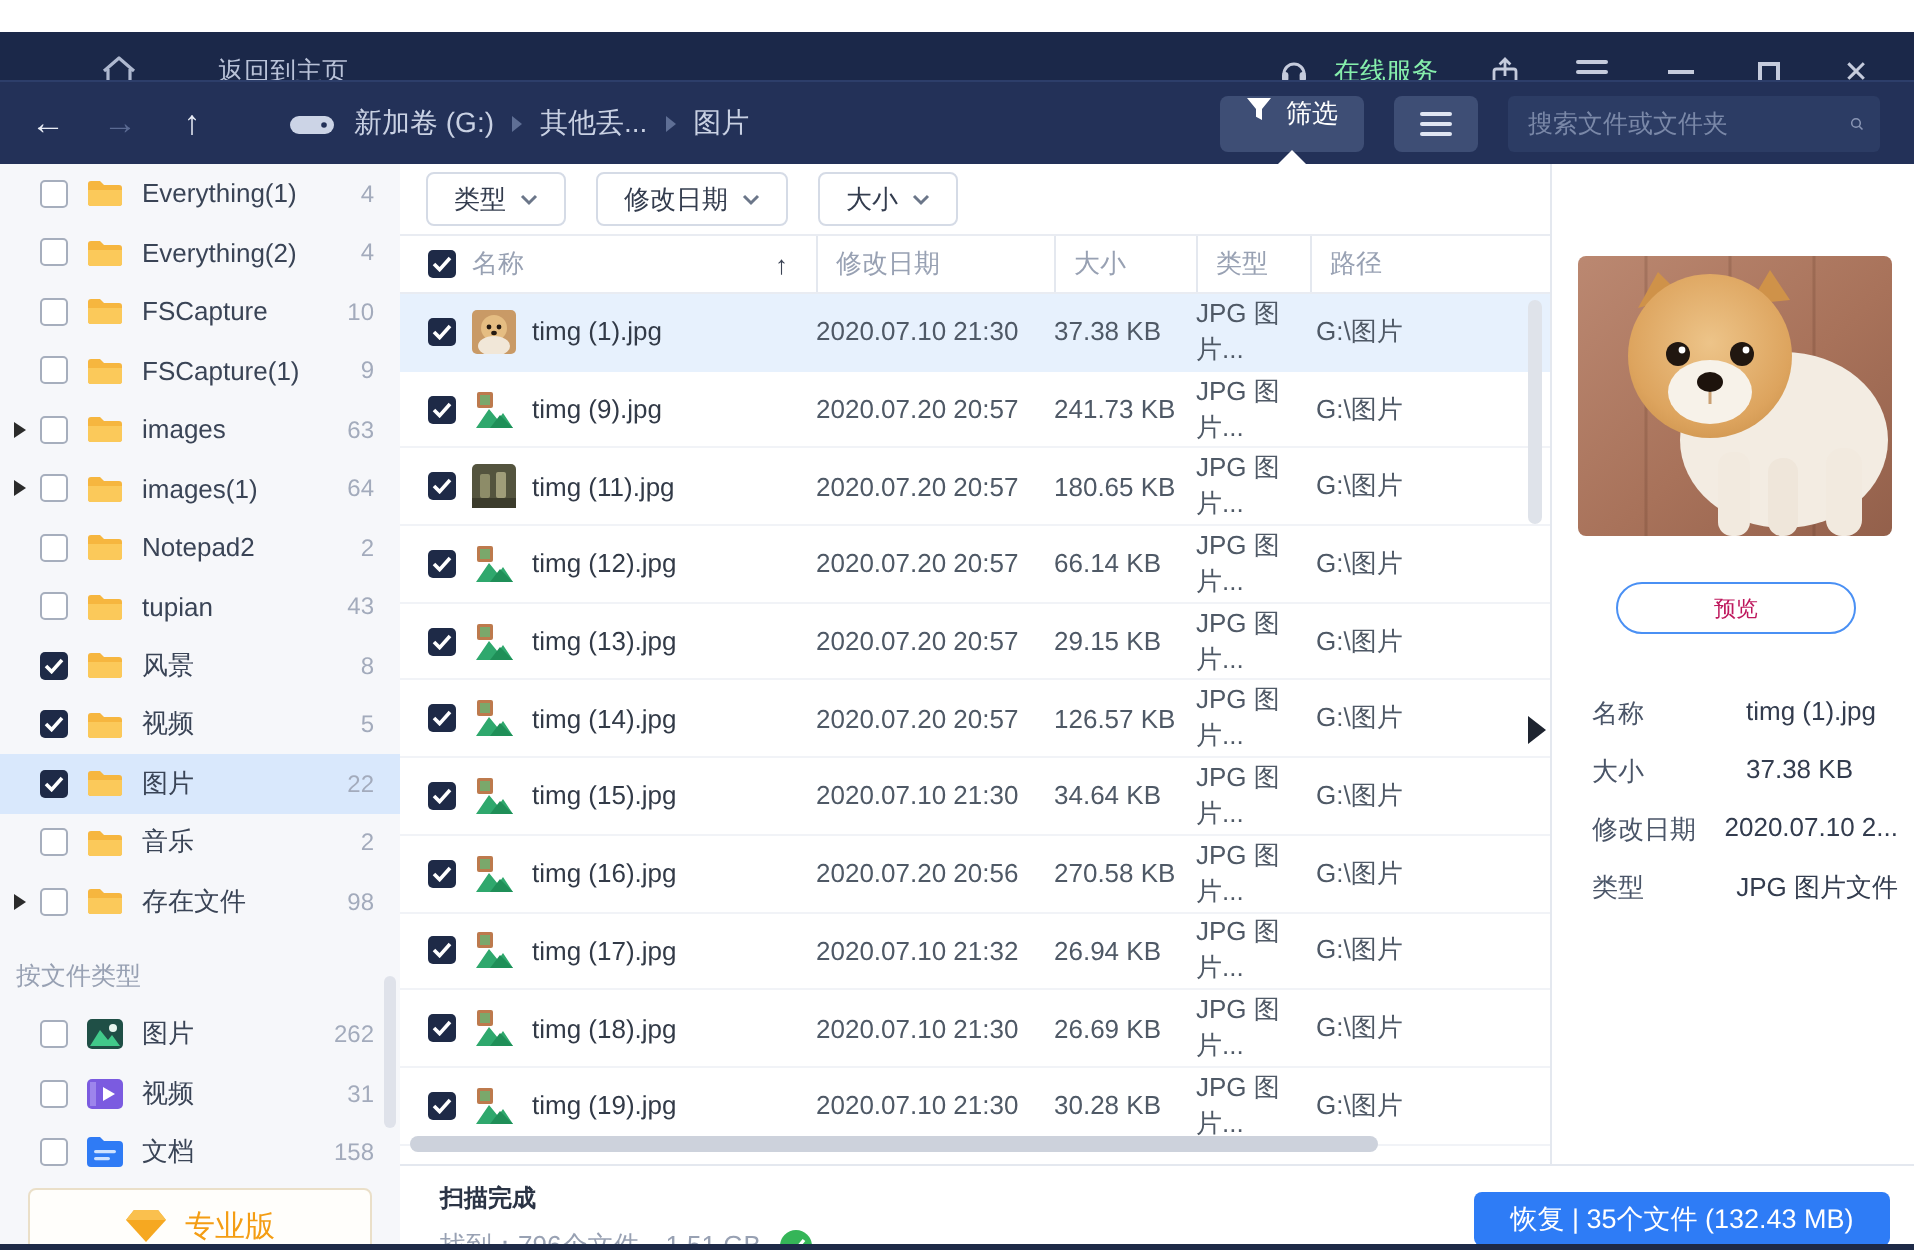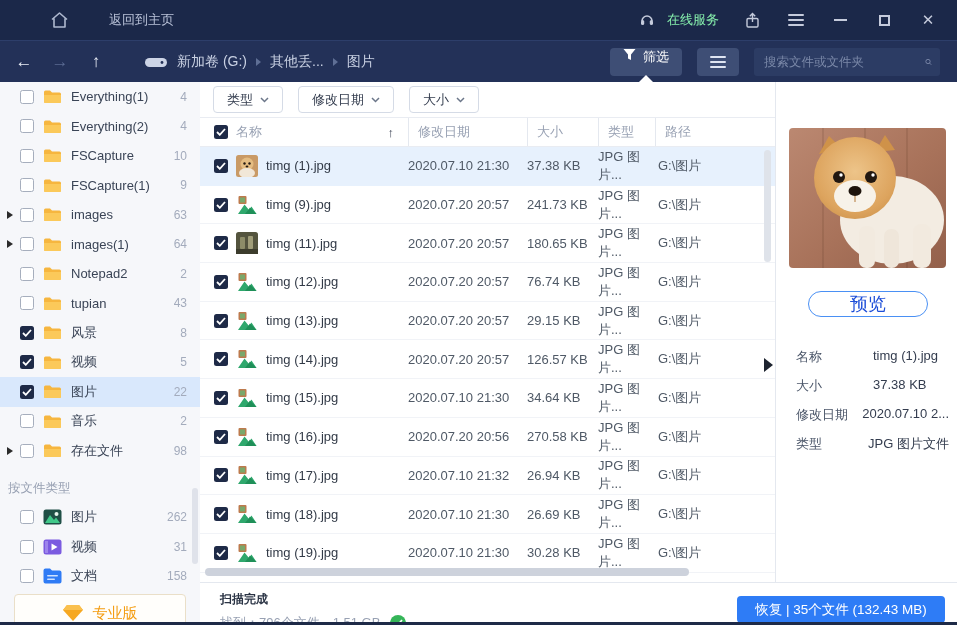--- a/index.html
+++ b/index.html
@@ -1,20 +1,20 @@
 <!DOCTYPE html>
 <html><head>
 <meta charset="utf-8">
 <style>
   * { margin:0; padding:0; box-sizing:border-box; }
   html,body { width:957px; height:625px; font-family:"Liberation Sans",sans-serif; }
   .window { position:relative; width:957px; height:625px; background:#fff; overflow:hidden; }
 
   
-  .titlebar { position:absolute; left:0; top:0; right:0; height:40px; background:#1b2849; display:flex; align-items:center; }
+  .titlebar { position:absolute; left:0; top:16px; right:0; height:40px; background:#1b2849; display:flex; align-items:center; }
   .titlebar .home-ic { margin-left:50px; display:flex; }
   .titlebar .home-label { margin-left:40px; color:#b9c2d8; font-size:13px; }
   .tb-right { margin-left:auto; display:flex; align-items:center; gap:22px; margin-right:18px; color:#c5cbdc; }
   .svc { display:flex; align-items:center; gap:12px; font-size:13px; color:#86efac; cursor:default; }
   .winbtn { width:22px; height:22px; display:flex; align-items:center; justify-content:center; color:#c5cbdc; font-size:15px; }
   .ham { width:16px; height:12px; display:flex; flex-direction:column; justify-content:space-between; }
   .ham i { height:2px; background:#c5cbdc; border-radius:1px; }
   .minus { width:13px; height:2px; background:#c5cbdc; }
   .maxsq { width:11px; height:11px; border:2px solid #c5cbdc; }
   .xmark { font-size:15px; color:#c5cbdc; }
@@ -64,21 +64,21 @@
   .trow .fname { color:#2f3razor; color:#323a47; }
   .trow.selected { background:#e7f1fd; border-bottom-color:#e7f1fd; }
   .thumb { width:22px; height:22px; display:flex; }
   .v-scroll { position:absolute; right:4px; top:68px; width:7px; height:112px; background:#dfe3ea; border-radius:4px; }
   .h-scroll { position:absolute; left:5px; bottom:6px; width:484px; height:8px; background:#cdd2dc; border-radius:4px; }
 
   
   .preview { position:absolute; left:775px; top:82px; right:0; bottom:43px; background:#fff; border-left:1px solid #e4e8ef; }
   .collapse { position:absolute; left:-12px; top:276px; width:0; height:0; border-left:9px solid #1e2430; border-top:7px solid transparent; border-bottom:7px solid transparent; }
   .pimg { position:absolute; left:13px; top:46px; width:157px; height:140px; border-radius:4px; overflow:hidden; }
-  .pbtn { position:absolute; left:32px; top:209px; width:120px; height:26px; border:1px solid #4a90f4; border-radius:13px; background:#fff; color:#1d4ed8; font-size:18px; display:flex; align-items:center; justify-content:center; }
+  .pbtn { position:absolute; left:32px; top:209px; width:120px; height:26px; border:1px solid #4a90f4; border-radius:13px; background:#fff; color:#be185d; font-size:11px; display:flex; align-items:center; justify-content:center; }
   .pfields { position:absolute; left:20px; right:8px; top:266px; }
   .pfield { display:flex; margin-bottom:11px; font-size:13px; }
   .pfield .pl { width:77px; color:#4a5568; }
   .pfield .pv { color:#333c4e; white-space:nowrap; }
 
   
   .footer { position:absolute; left:200px; right:0; top:582px; height:40px; background:#fff; border-top:1px solid #e4e8ef; overflow:hidden; }
   .f-title { position:absolute; left:20px; top:8px; font-size:12px; font-weight:bold; color:#2b3445; }
   .f-detail { position:absolute; left:20px; top:31px; font-size:13px; color:#98a1b3; display:flex; align-items:center; gap:10px; }
   .ok-badge { width:16px; height:16px; border-radius:50%; background:#35b558; display:flex; align-items:center; justify-content:center; }
@@ -506,21 +506,21 @@
       <span class="thumb">
             <svg width="22" height="22" viewBox="0 0 22 22">
               <rect x="2.5" y="2" width="8" height="8" rx="1" fill="#bd7a4d"></rect>
               <rect x="4" y="3.5" width="5" height="5" fill="#7aa86b"></rect>
               <path d="M2 20 L8.5 10.5 L13 16 L15.5 12.5 L20.5 20 Z" fill="#2fa86d"></path>
               <path d="M9 20 L14 13.5 L20.5 20 Z" fill="#1f8f58"></path>
             </svg>
           </span>
       <span class="fname">timg (12).jpg</span>
       <span>2020.07.20 20:57</span>
-      <span>76.74 KB</span>
+      <span>66.14 KB</span>
       <span>JPG 图片...</span>
       <span>G:\图片</span>
     </div>
         <div class="trow">
       <span class="cb checked">
             <svg width="10" height="8" viewBox="0 0 10 8">
               <path d="M1 4 L3.8 6.8 L9 1" fill="none" stroke="#fff" stroke-width="1.8"></path>
             </svg>
           </span>
       <span class="thumb">

